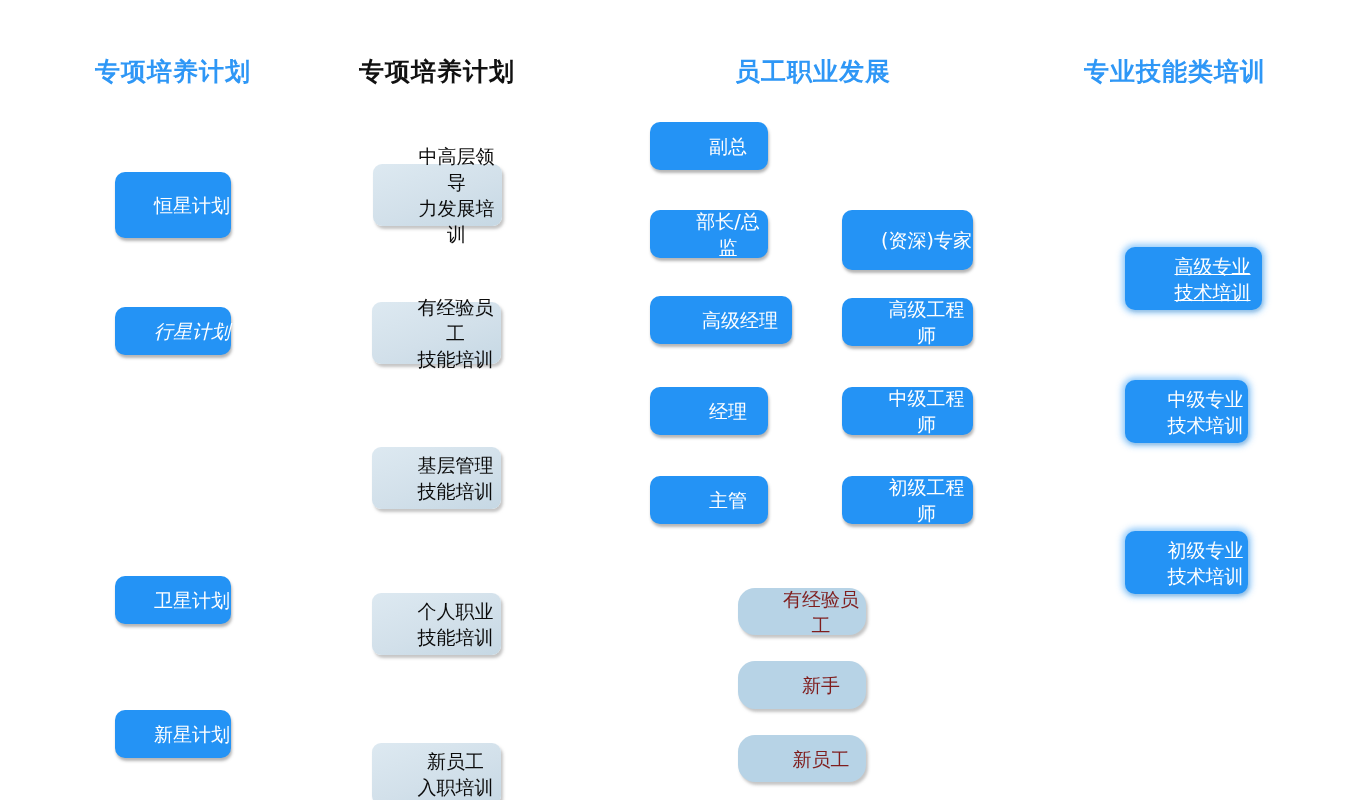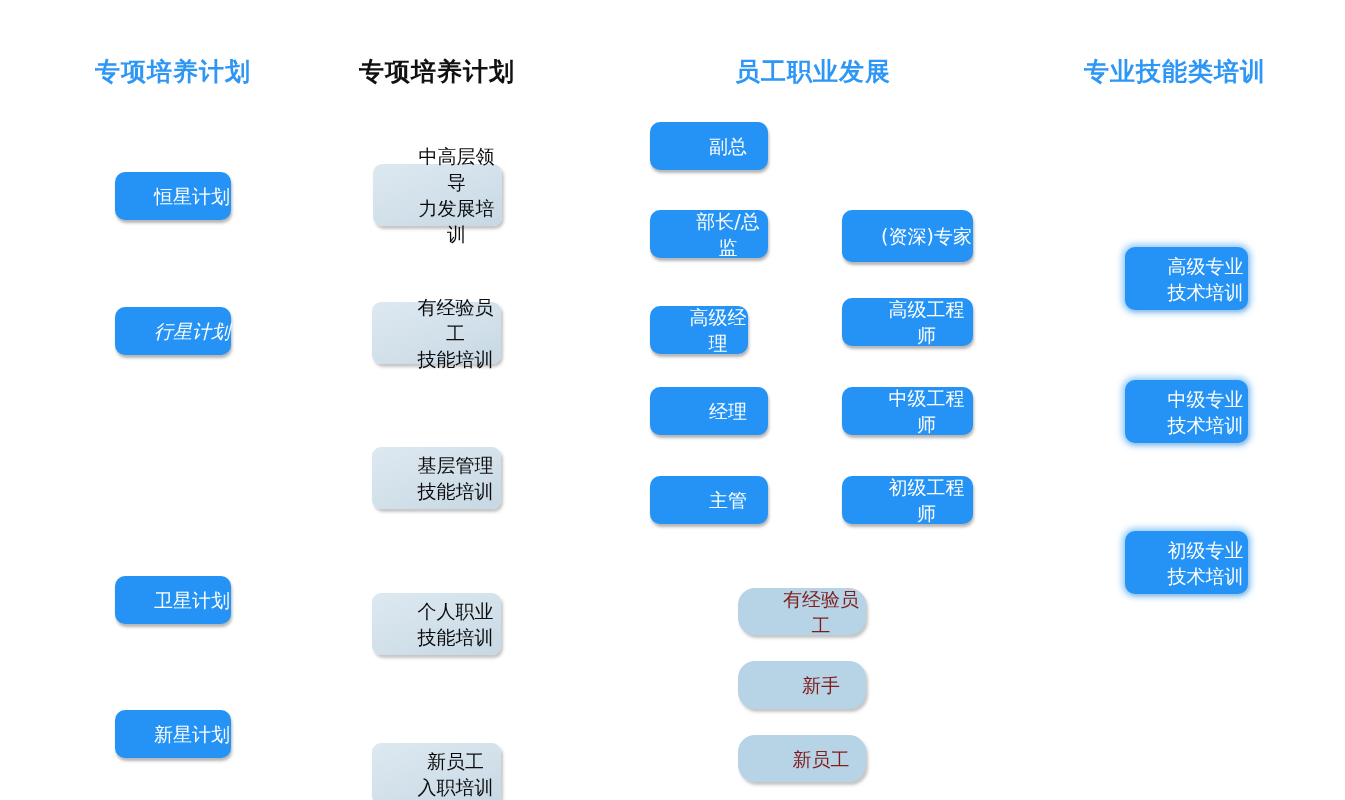--- a/index.html
+++ b/index.html
@@ -66,51 +66,51 @@
 </head>
 <body>
 
 <div class="canvas">
 
   <div class="hdr t-blue" style="left:25px;  top:8px; width:200px;">专项培养计划</div>
   <div class="hdr t-black" style="left:291px; top:8px; width:196px;">专项培养计划</div>
   <div class="hdr t-blue" style="left:665px; top:8px; width:200px;">员工职业发展</div>
   <div class="hdr t-blue" style="left:1027px;top:8px; width:200px;">专业技能类培训</div>
 
-  <div class="box blue" style="left:67px;top:124px;width:116px;height:48px;">恒星计划</div>
+  <div class="box blue" style="left:67px;top:124px;width:116px;height:66px;">恒星计划</div>
   <div class="box blue" style="left:67px;top:259px;width:116px;height:48px;font-style:italic;">行星计划</div>
   <div class="box blue" style="left:67px;top:528px;width:116px;height:48px;">卫星计划</div>
   <div class="box blue" style="left:67px;top:662px;width:116px;height:48px;">新星计划</div>
 
   <div class="box gray" style="left:325px;top:116px;width:129px;height:62px;">中高层领导
 力发展培训</div>
   <div class="box gray" style="left:324px;top:254px;width:129px;height:62px;">有经验员工
 技能培训</div>
   <div class="box gray" style="left:324px;top:399px;width:129px;height:62px;">基层管理
 技能培训</div>
   <div class="box gray" style="left:324px;top:545px;width:129px;height:62px;">个人职业
 技能培训</div>
   <div class="box gray" style="left:324px;top:695px;width:129px;height:62px;">新员工
 入职培训</div>
 
   <div class="box blue" style="left:602px;top:74px; width:118px;height:48px;">副总</div>
   <div class="box blue" style="left:602px;top:162px;width:118px;height:48px;">部长/总监</div>
-  <div class="box blue" style="left:602px;top:258px;width:98px;height:48px;">高级经理</div>
+  <div class="box blue" style="left:602px;top:248px;width:142px;height:48px;">高级经理</div>
   <div class="box blue" style="left:602px;top:339px;width:118px;height:48px;">经理</div>
   <div class="box blue" style="left:602px;top:428px;width:118px;height:48px;">主管</div>
 
-  <div class="box blue" style="left:794px;top:162px;width:131px;height:52px;">(资深)专家</div>
+  <div class="box blue" style="left:794px;top:162px;width:131px;height:60px;">(资深)专家</div>
   <div class="box blue" style="left:794px;top:250px;width:131px;height:48px;">高级工程师</div>
   <div class="box blue" style="left:794px;top:339px;width:131px;height:48px;">中级工程师</div>
   <div class="box blue" style="left:794px;top:428px;width:131px;height:48px;">初级工程师</div>
 
   <div class="box steel" style="left:690px;top:540px;width:128px;height:47px;">有经验员工</div>
   <div class="box steel" style="left:690px;top:613px;width:128px;height:48px;">新手</div>
   <div class="box steel" style="left:690px;top:687px;width:128px;height:47px;">新员工</div>
 
-  <div class="box blue glow" style="left:1077px;top:199px;width:123px;height:63px;">高级专业
+  <div class="box blue glow" style="left:1077px;top:199px;width:137px;height:63px;text-decoration:underline;">高级专业
 技术培训</div>
   <div class="box blue glow" style="left:1077px;top:332px;width:123px;height:63px;">中级专业
 技术培训</div>
   <div class="box blue glow" style="left:1077px;top:483px;width:123px;height:63px;">初级专业
 技术培训</div>
 
 </div>
 
 </body></html>

